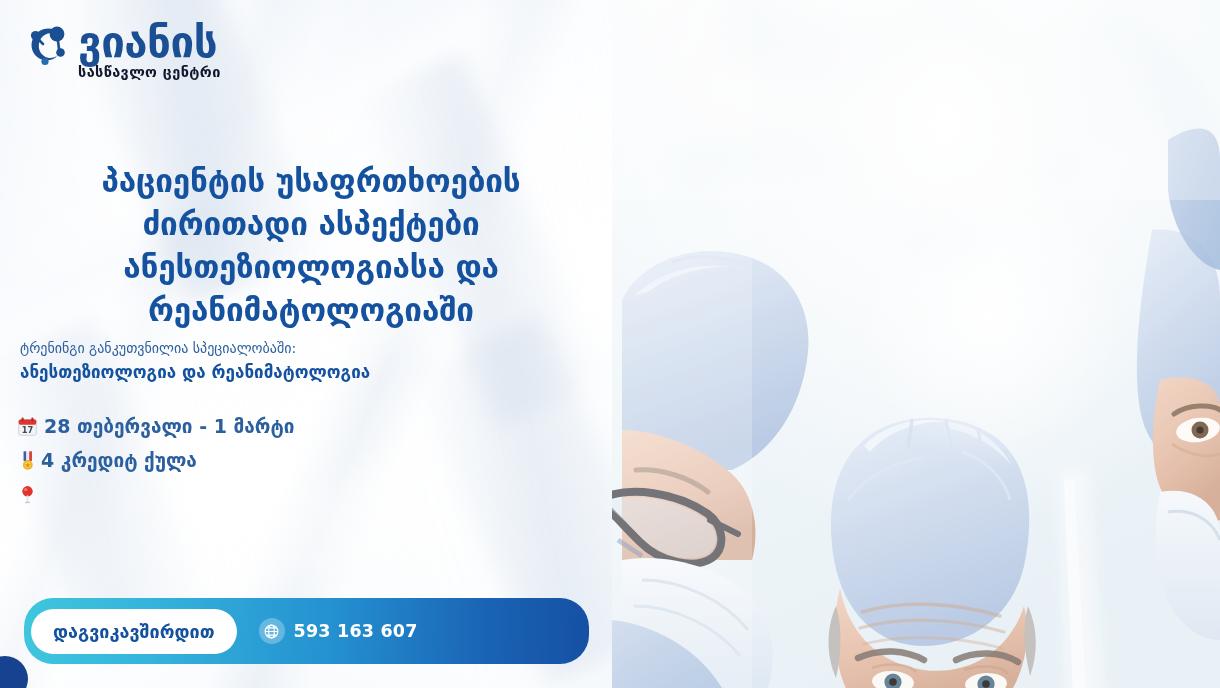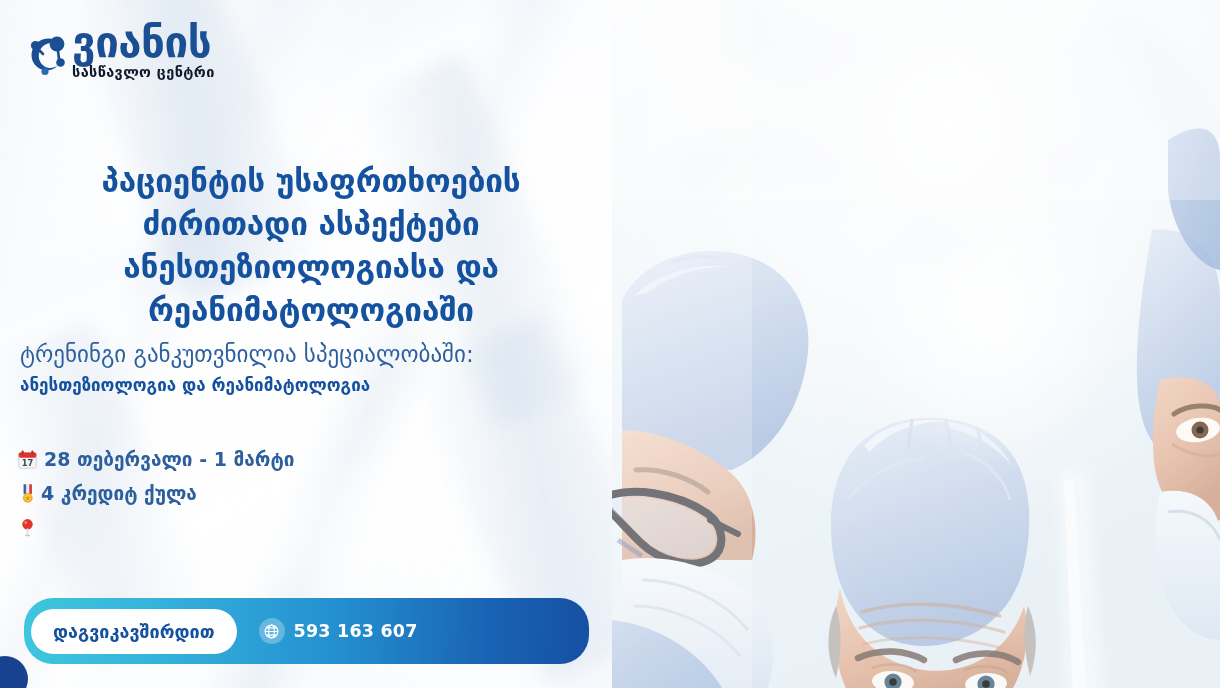--- a/index.html
+++ b/index.html
@@ -63,22 +63,22 @@
   .shade-a { left: 120px; top: -40px; width: 150px; height: 330px; transform: rotate(-22deg); }
   .shade-b { left: 420px; top: 60px; width: 120px; height: 360px; transform: rotate(-24deg); opacity:.7; }
   .shade-c { left: 30px;  top: 330px; width: 130px; height: 320px; transform: rotate(-22deg); opacity:.6; }
   .shade-d { left: 470px; top: 330px; width: 150px; height: 340px; transform: rotate(-25deg); opacity:.8; }
 
   
   .logo {
     position: absolute;
     left: 24px; top: 22px;
     display: flex;
-    align-items: flex-end;
-    gap: 0;
+    align-items: flex-start;
+    gap: 6px;
     z-index: 5;
   }
   .logo-mark { width: 48px; height: 48px; flex: none; }
   .logo-text { display: flex; flex-direction: column; line-height: 1; }
   .logo-word {
     font-size: 42px;
     font-weight: 700;
     color: #1b4f93;
     letter-spacing: -0.5px;
     line-height: 1.0;
@@ -109,37 +109,37 @@
   }
 
   
   .subtitle-block {
     position: absolute;
     left: 20px; top: 338px;
     width: 560px;
     z-index: 5;
   }
   .subtitle-line1 {
-    font-size: 23px;
+    font-size: 14px;
     font-weight: 400;
     color: #2c5f9e;
     line-height: 1.45;
   }
   .subtitle-line2 {
     font-size: 17px;
     font-weight: 700;
     color: #14519e;
     line-height: 1.45;
     margin-top: 2px;
   }
 
   
   .info-list {
     position: absolute;
-    left: 14px; top: 445px;
+    left: 14px; top: 412px;
     width: 580px;
     z-index: 5;
   }
   .info-row {
     display: flex;
     align-items: center;
     margin-bottom: 5px;
     min-height: 29px;
   }
   .info-icon {

